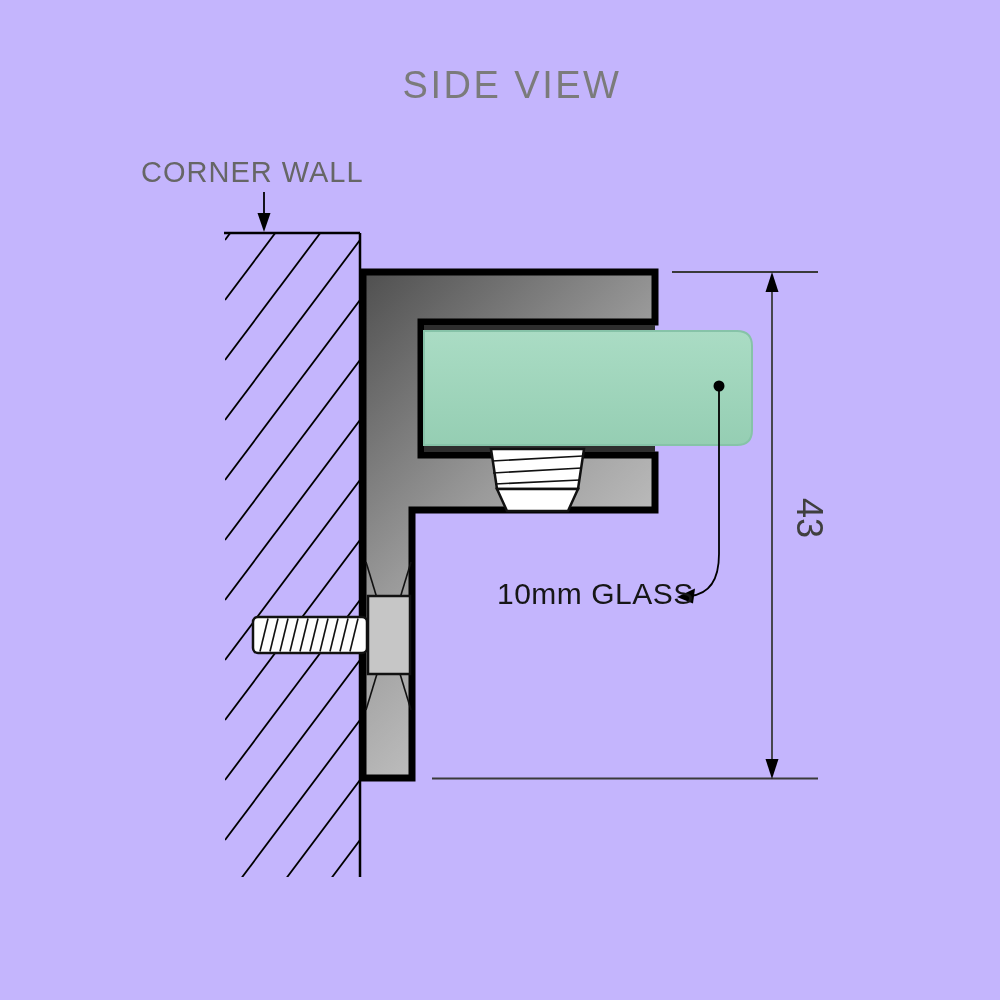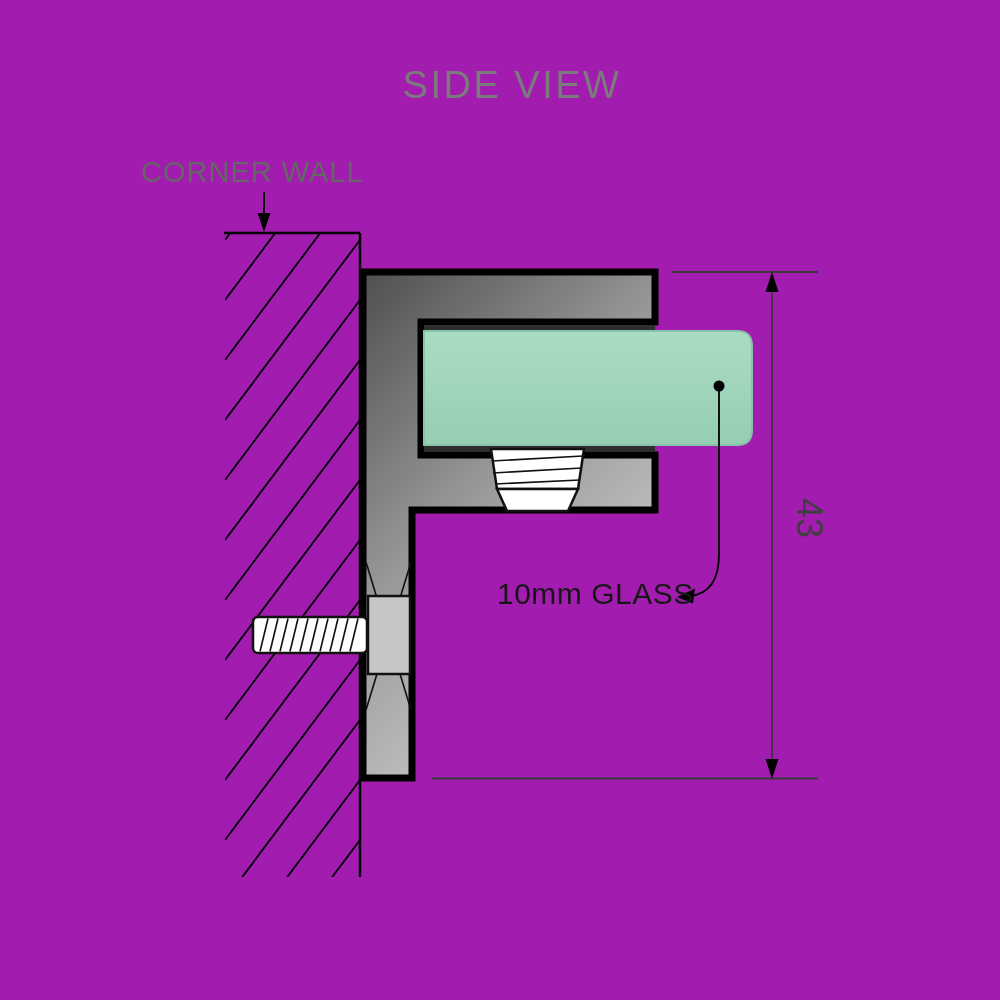--- a/index.html
+++ b/index.html
@@ -4,21 +4,21 @@
 <style>
   html, body {
     margin: 0;
     padding: 0;
     background: #ffffff;
   }
   .canvas {
     width: 1000px;
     height: 1000px;
     position: relative;
-    background: #a21caf;
+    background: #c4b5fd;
     font-family: "Liberation Sans", sans-serif;
   }
   svg { display: block; }
   .thin  { stroke: #000000; stroke-width: 1.8; fill: none; }
   .wall  { stroke: #000000; stroke-width: 2.5; fill: none; }
   .hatch { stroke: #000000; stroke-width: 1.8; }
   .outline { stroke: #000000; stroke-width: 7; stroke-linejoin: miter; }
   .mid   { stroke: #111111; stroke-width: 2.5; }
   .fine  { stroke: #111111; stroke-width: 1.6; }
   .arrow { fill: #000000; stroke: none; }

